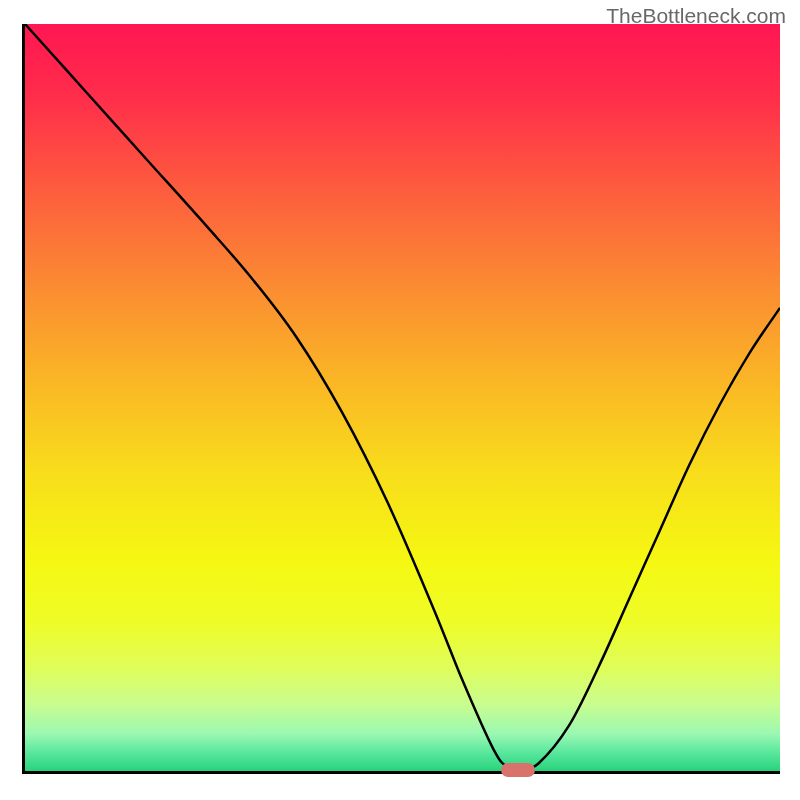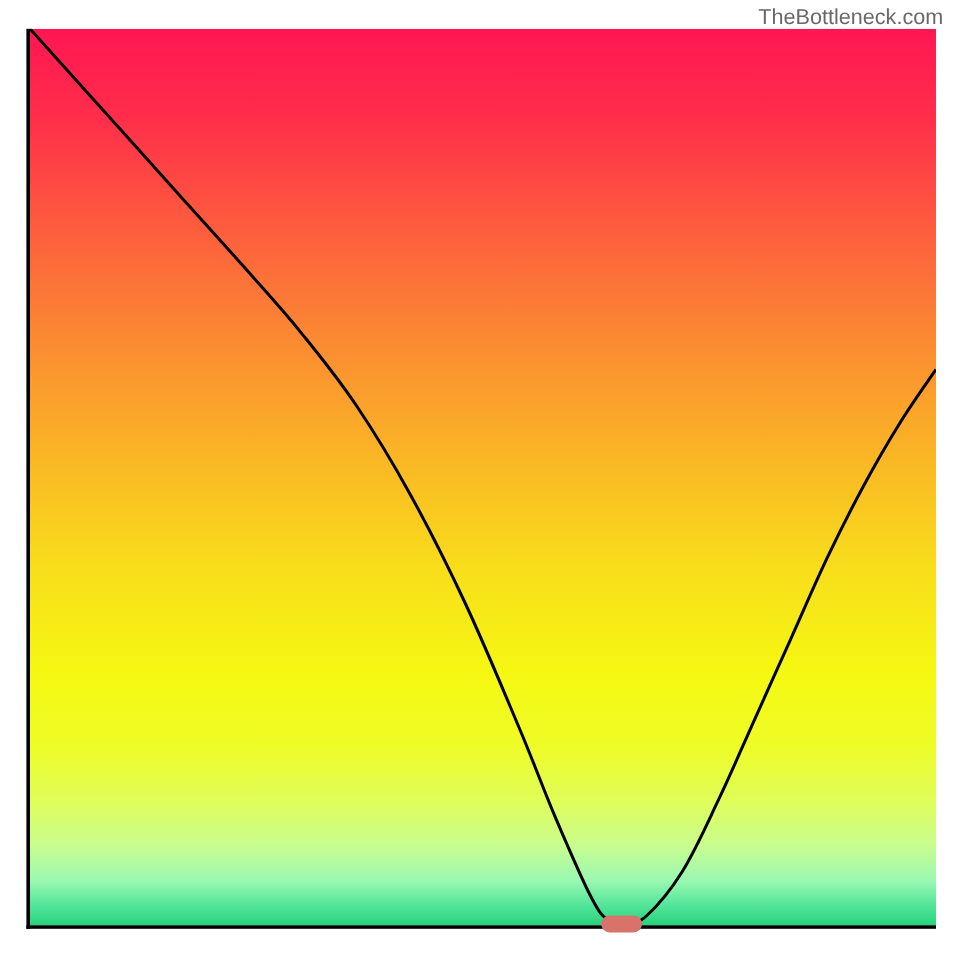--- a/index.html
+++ b/index.html
@@ -12,21 +12,21 @@
     }
     .chart-container {
       width: 800px;
       height: 800px;
       position: relative;
     }
     .watermark {
       position: absolute;
       top: 4px;
       right: 14px;
-      font-size: 18px;
+      font-size: 21px;
       color: #686868;
       font-weight: normal;
       z-index: 10;
     }
     .plot-area {
       position: absolute;
       left: 22px;
       top: 24px;
       width: 758px;
       height: 750px;

